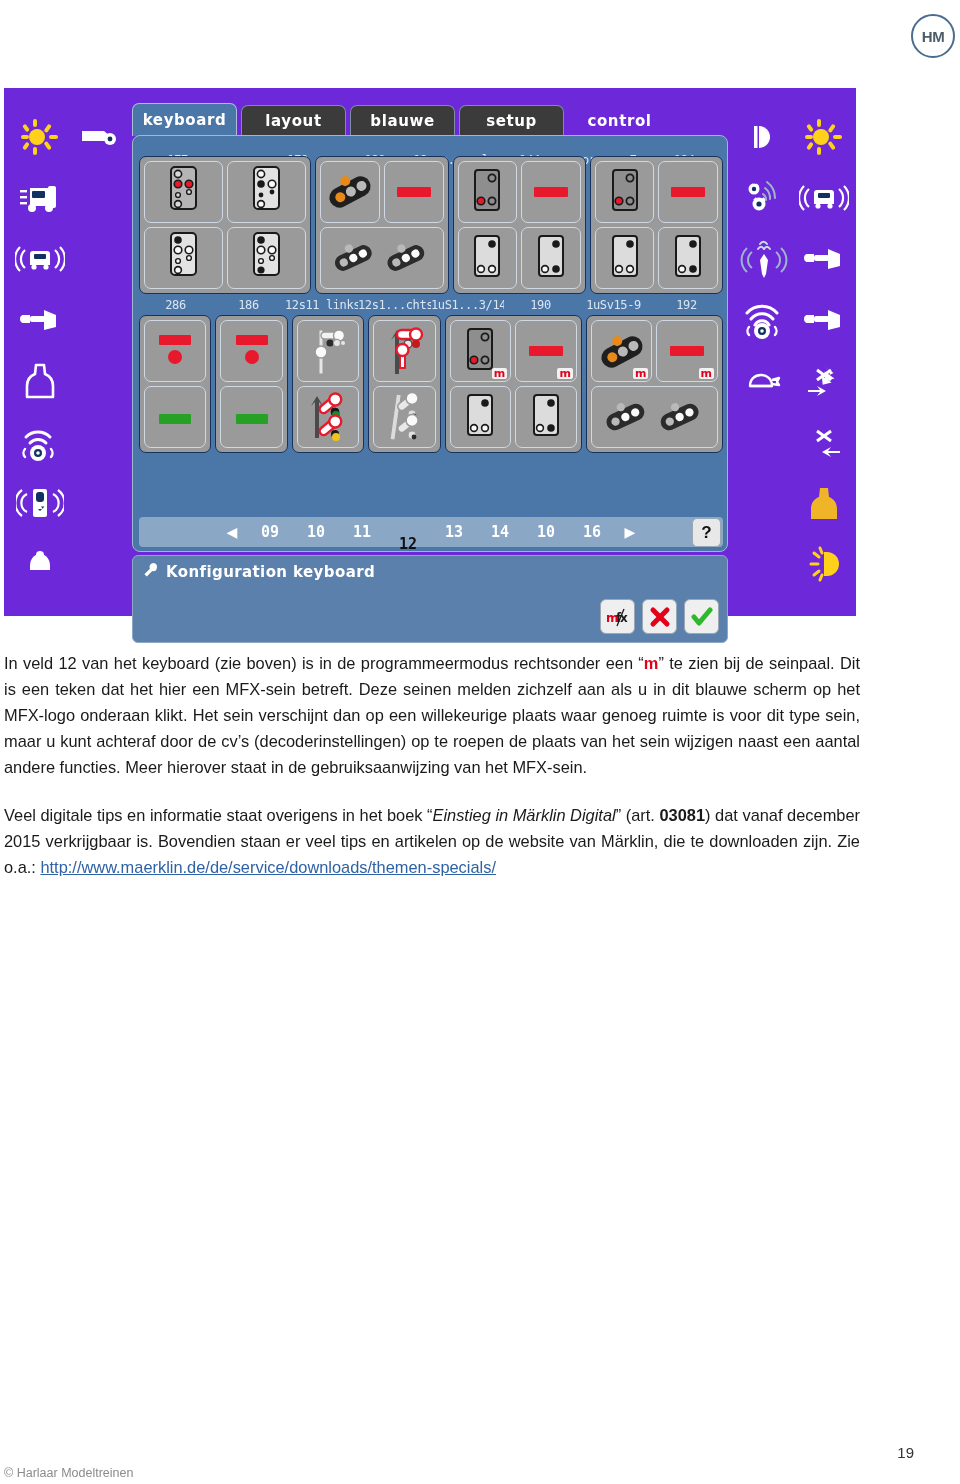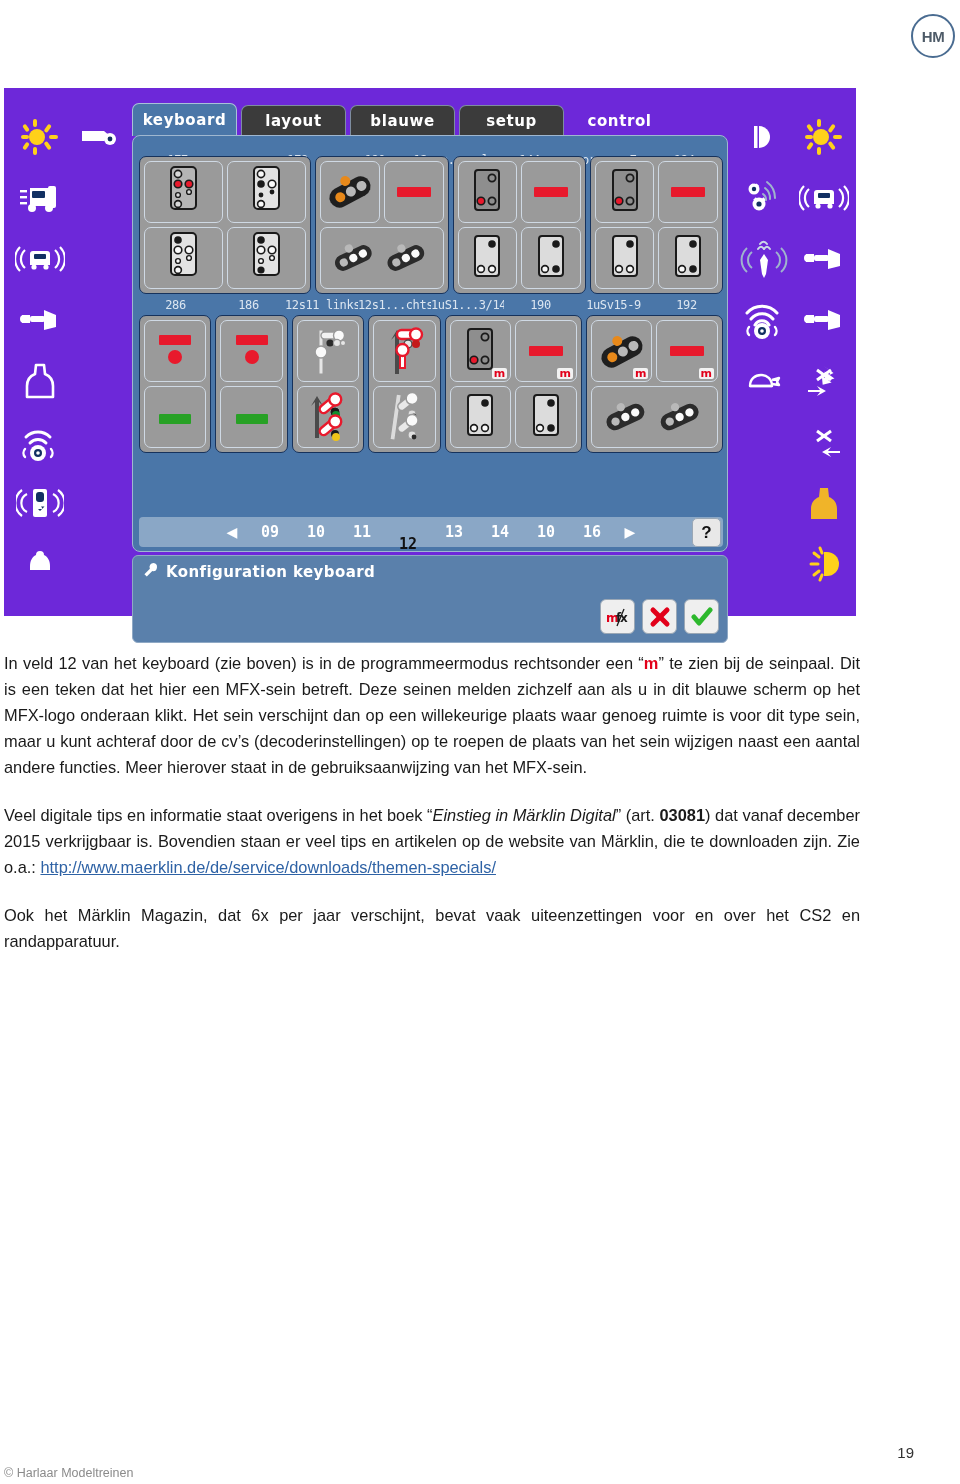--- a/index.html
+++ b/index.html
@@ -819,17 +819,16 @@
     </div>
   </div>
  </div>
 </div>
 
 <div class="doc">
   <p><span>In veld 12 van het keyboard (zie boven) is in de programmeermodus rechtsonder een “</span><span class="red">m</span><span>” te zien bij de seinpaal. Dit is een teken dat het hier een MFX-sein betreft. Deze seinen melden zichzelf aan als u in dit blauwe scherm op het MFX-logo onderaan klikt. Het sein verschijnt dan op een willekeurige plaats waar genoeg ruimte is voor dit type sein, maar u kunt achteraf door de cv’s (decoderinstellingen) op te roepen de plaats van het sein wijzigen naast een aantal andere functies. Meer hierover staat in de gebruiksaanwijzing van het MFX-sein.</span></p>
   <div class="p-gap"></div>
   <p><span>Veel digitale tips en informatie staat overigens in het boek “</span><span class="ital">Einstieg in Märklin Digital</span><span>” (art. </span><span class="bold">03081</span><span>) dat vanaf december 2015 verkrijgbaar is. Bovendien staan er veel tips en artikelen op de website van Märklin, die te downloaden zijn. Zie o.a.: </span><span class="link">http://www.maerklin.de/de/service/downloads/themen-specials/</span></p>
   <div class="p-gap"></div>
-  <p>Ook het Märklin Magazin, dat 6x per jaar verschijnt, bevat vaak uiteenzettingen voor en over het CS2 en randapparatuur.</p>
 </div>
 
 <div class="pagenum">19</div>
 <div class="copyright">© Harlaar Modeltreinen</div>
 
 </body></html>

